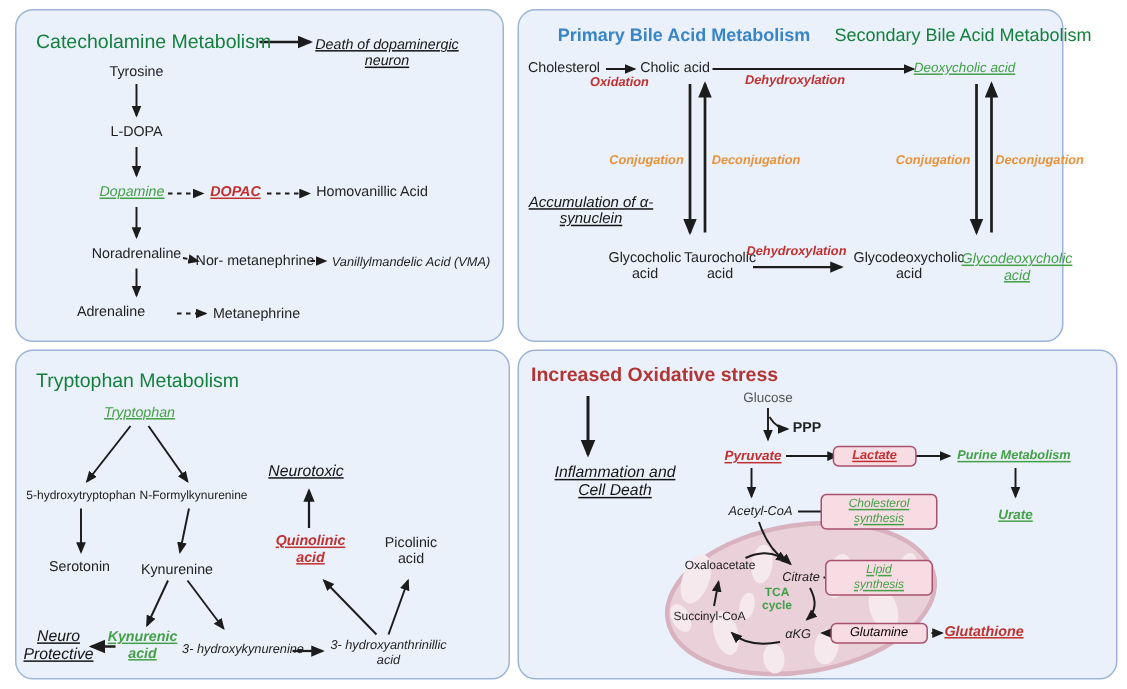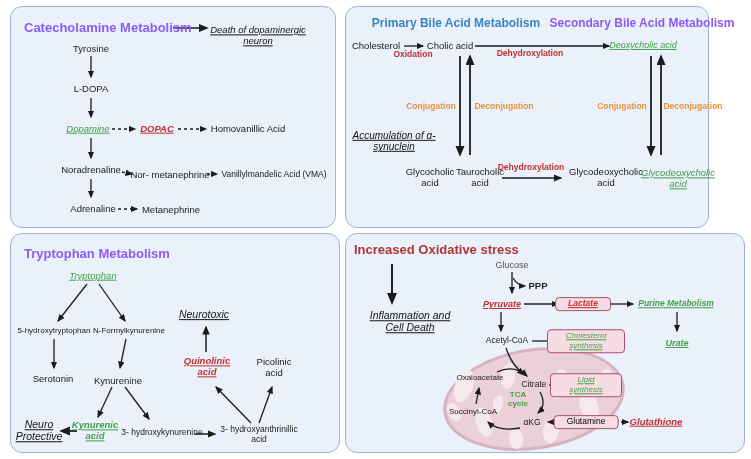--- a/index.html
+++ b/index.html
@@ -3,32 +3,32 @@
 <meta charset="utf-8">
 <style>
   html,body{margin:0;padding:0;background:#ffffff;}
   body{font-family:"Liberation Sans",sans-serif;}
   .stage{position:relative;width:751px;height:459px;background:#ffffff;overflow:hidden;}
   .panel{position:absolute;background:#eaf1fb;border:1.6px solid #9db4d6;border-radius:12px;box-sizing:border-box;}
   svg.layer{position:absolute;left:0;top:0;}
   .lbl{position:absolute;transform:translate(-50%,-50%);font-size:9.5px;color:#222;text-align:center;line-height:1.12;}
   .abs{position:absolute;}
   .nw{white-space:nowrap;}
-  .t-green{color:#8b5cf6;font-weight:700;}
+  .t-green{color:#15803d;font-weight:400;}
   .t-blue{color:#3a85c6;font-weight:700;}
   .t-red{color:#b23434;font-weight:700;}
   .g-i{color:#43a047;font-style:italic;text-decoration:underline;}
   .r-i{color:#c22f2f;font-style:italic;text-decoration:underline;font-weight:700;}
   .bu{color:#151515;font-weight:400;font-style:italic;text-decoration:underline;}
   .orange{color:#e8923a;font-weight:700;text-align:center;}
   .red-lab{color:#c22f2f;font-weight:700;}
   .gray{color:#555;}
   .bold{font-weight:700;}
   .pbox{position:absolute;transform:translate(-50%,-50%);background:#f8dce3;border:1.4px solid #a8506c;border-radius:4px;padding:1px 12px;font-size:8.5px;text-align:center;line-height:1.15;}
-  .fs8{font-size:8px;}.fs85{font-size:8.5px;}.fs9{font-size:9px;}.fs95{font-size:9.5px;}
+  .fs8{font-size:8px;}.fs85{font-size:8.5px;font-style:italic;}.fs9{font-size:9px;}.fs95{font-size:9.5px;}
   .fs10{font-size:10px;}.fs105{font-size:10.5px;}.fs12{font-size:12px;}.fs13{font-size:13px;}
 </style>
 </head>
 <body>
 
 <div class="stage">
 
   <div class="panel" style="left:10px;top:6px;width:326px;height:222px;">
     <svg class="layer" width="326" height="222">
       <defs>
@@ -52,21 +52,21 @@
     <div class="abs t-green fs13 nw" style="left:13px;top:13px;">Catecholamine Metabolism</div>
     <div class="lbl bu fs95" style="left:247px;top:29px;width:118px;">Death of dopaminergic neuron</div>
     <div class="lbl nw" style="left:80px;top:42px;">Tyrosine</div>
     <div class="lbl nw" style="left:80px;top:82px;">L-DOPA</div>
     <div class="lbl g-i nw" style="left:77px;top:122px;">Dopamine</div>
     <div class="lbl r-i nw" style="left:146px;top:122px;">DOPAC</div>
     <div class="lbl nw" style="left:237px;top:122px;">Homovanillic Acid</div>
     <div class="lbl nw" style="left:80px;top:163px;">Noradrenaline</div>
     <div class="lbl nw" style="left:159px;top:168px;">Nor- metanephrine</div>
     <div class="lbl nw fs85" style="left:263px;top:168px;">Vanillylmandelic Acid (VMA)</div>
-    <div class="lbl nw" style="left:82px;top:202px;">Adrenaline</div>
+    <div class="lbl nw" style="left:63px;top:202px;">Adrenaline</div>
     <div class="lbl nw" style="left:160px;top:203px;">Metanephrine</div>
   </div>
 
   <div class="panel" style="left:345px;top:6px;width:364px;height:222px;">
     <svg class="layer" width="400" height="222">
       <defs>
         <marker id="mB" markerWidth="7" markerHeight="7" refX="5" refY="2.5" orient="auto">
           <path d="M0,0 L6,2.5 L0,5 z" fill="#1c1c1c"></path>
         </marker>
       </defs>

